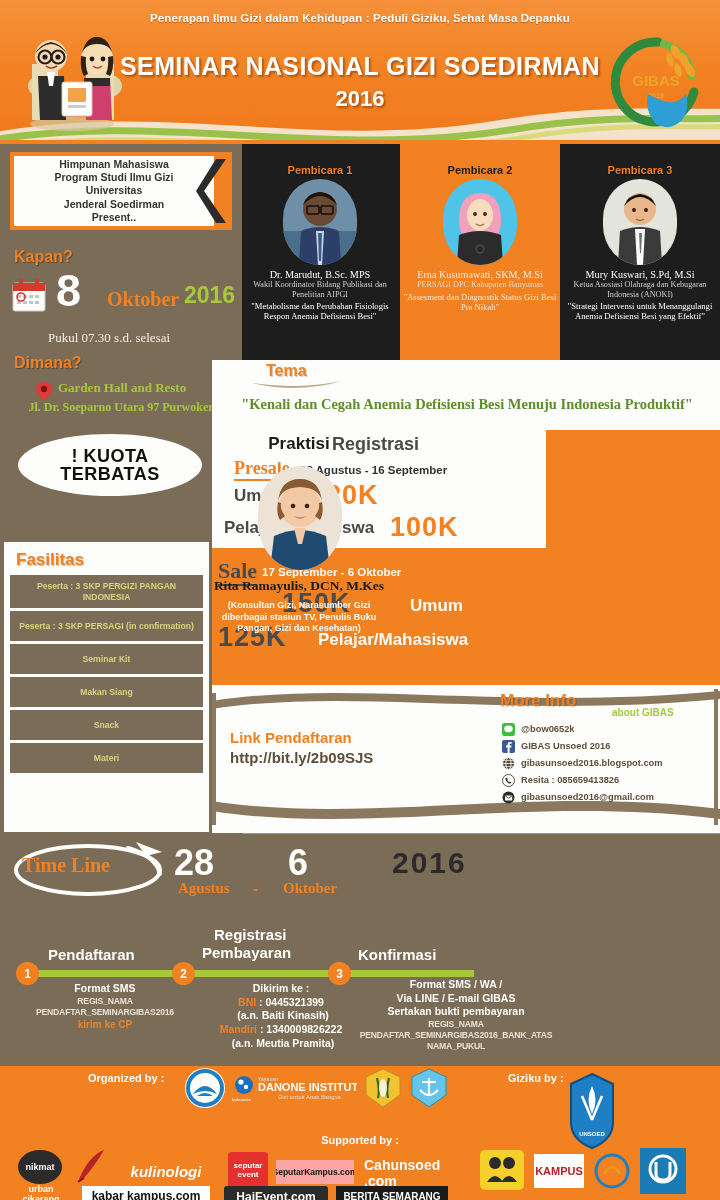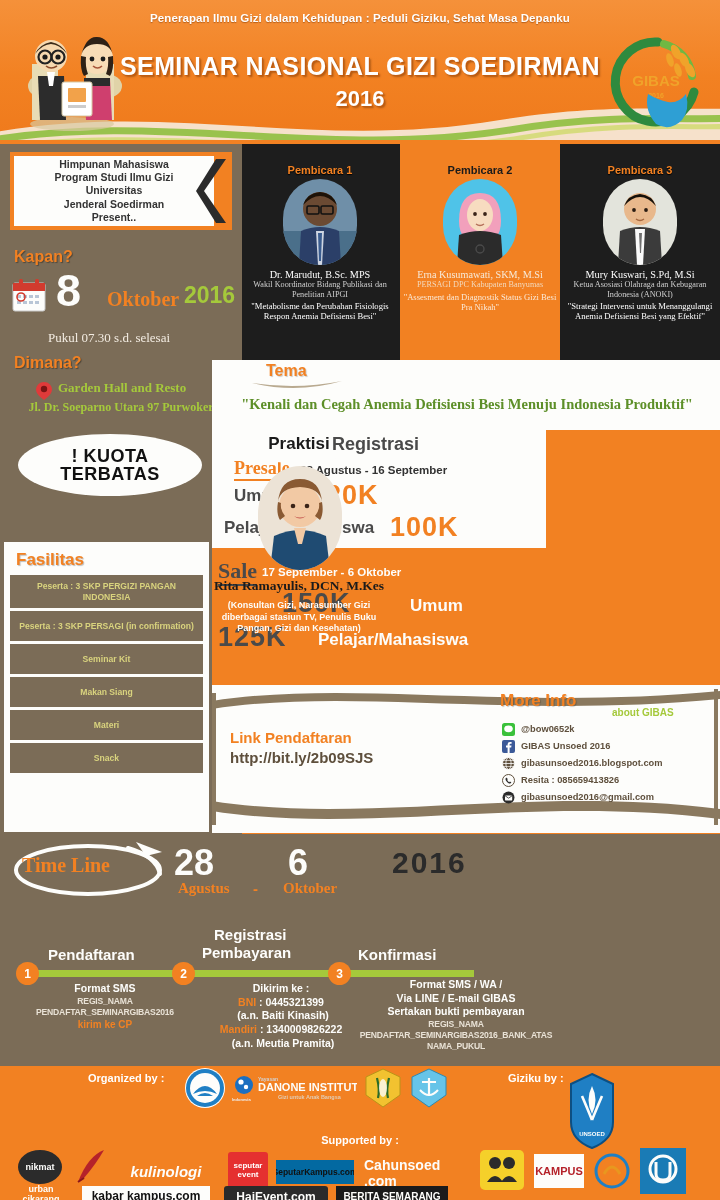--- a/index.html
+++ b/index.html
@@ -392,22 +392,22 @@
         <div>TERBATAS</div>
       </div>
     </div>
 
     <div class="fasilitas-box">
       <div class="fas-title">Fasilitas</div>
       <div class="fas-item">Peserta : 3 SKP PERGIZI PANGAN INDONESIA</div>
       <div class="fas-item">Peserta : 3 SKP PERSAGI (in confirmation)</div>
       <div class="fas-item">Seminar Kit</div>
       <div class="fas-item">Makan Siang</div>
+      <div class="fas-item">Snack</div>
       <div class="fas-item">Materi</div>
-      <div class="fas-item">Snack</div>
     </div>
   </div>
 
   <div class="tema-box">
     <div class="tema-label">Tema</div>
     <svg class="tema-swoosh" viewBox="0 0 90 12">
       <path d="M0 3 Q45 14 90 1 Q45 10 0 3Z" fill="#b9aa90"></path>
     </svg>
     <div class="tema-text">"Kenali dan Cegah Anemia Defisiensi Besi Menuju Indonesia Produktif"</div>
   </div>
@@ -623,21 +623,21 @@
         <path d="M8 34 Q18 8 34 2 Q26 16 14 30 Z" fill="#b5222a"></path>
         <path d="M8 34 L14 30" stroke="#8a161c" stroke-width="2"></path>
       </svg>
     </div>
     <div class="logo-chip" style="left:124px;top:92px;width:84px;height:26px;color:#fdfdfb;font-size:15px;font-style:italic;">
       <span class="sp-name" style="font-size:15px">kulinologi</span>
     </div>
     <div class="logo-chip" style="left:228px;top:86px;width:40px;height:38px;background:#e53030;color:#fff;border-radius:3px;font-size:8px;text-align:center;line-height:1.1;">
       <span class="sp-name" style="font-size:8px">seputar event</span>
     </div>
-    <div class="logo-chip" style="left:276px;top:94px;width:78px;height:24px;background:#0369a1;color:#111;font-size:8.5px;">
+    <div class="logo-chip" style="left:276px;top:94px;width:78px;height:24px;background:#fca5a5;color:#111;font-size:8.5px;">
       <span class="sp-name" style="font-size:8.5px">SeputarKampus.com</span>
     </div>
     <div class="logo-chip" style="left:364px;top:94px;width:108px;height:26px;color:#fdfdfb;font-size:14px;">
       <span class="sp-name" style="font-size:14px">Cahunsoed .com</span>
     </div>
     <div class="logo-chip" style="left:480px;top:84px;width:44px;height:40px;background:#f5d02a;border-radius:5px;">
       <svg viewBox="0 0 44 40" width="44" height="40">
         <circle cx="15" cy="13" r="6" fill="#2b2b2b"></circle>
         <circle cx="29" cy="13" r="6" fill="#2b2b2b"></circle>
         <path d="M7 32 Q15 20 23 32Z" fill="#2b2b2b"></path>

